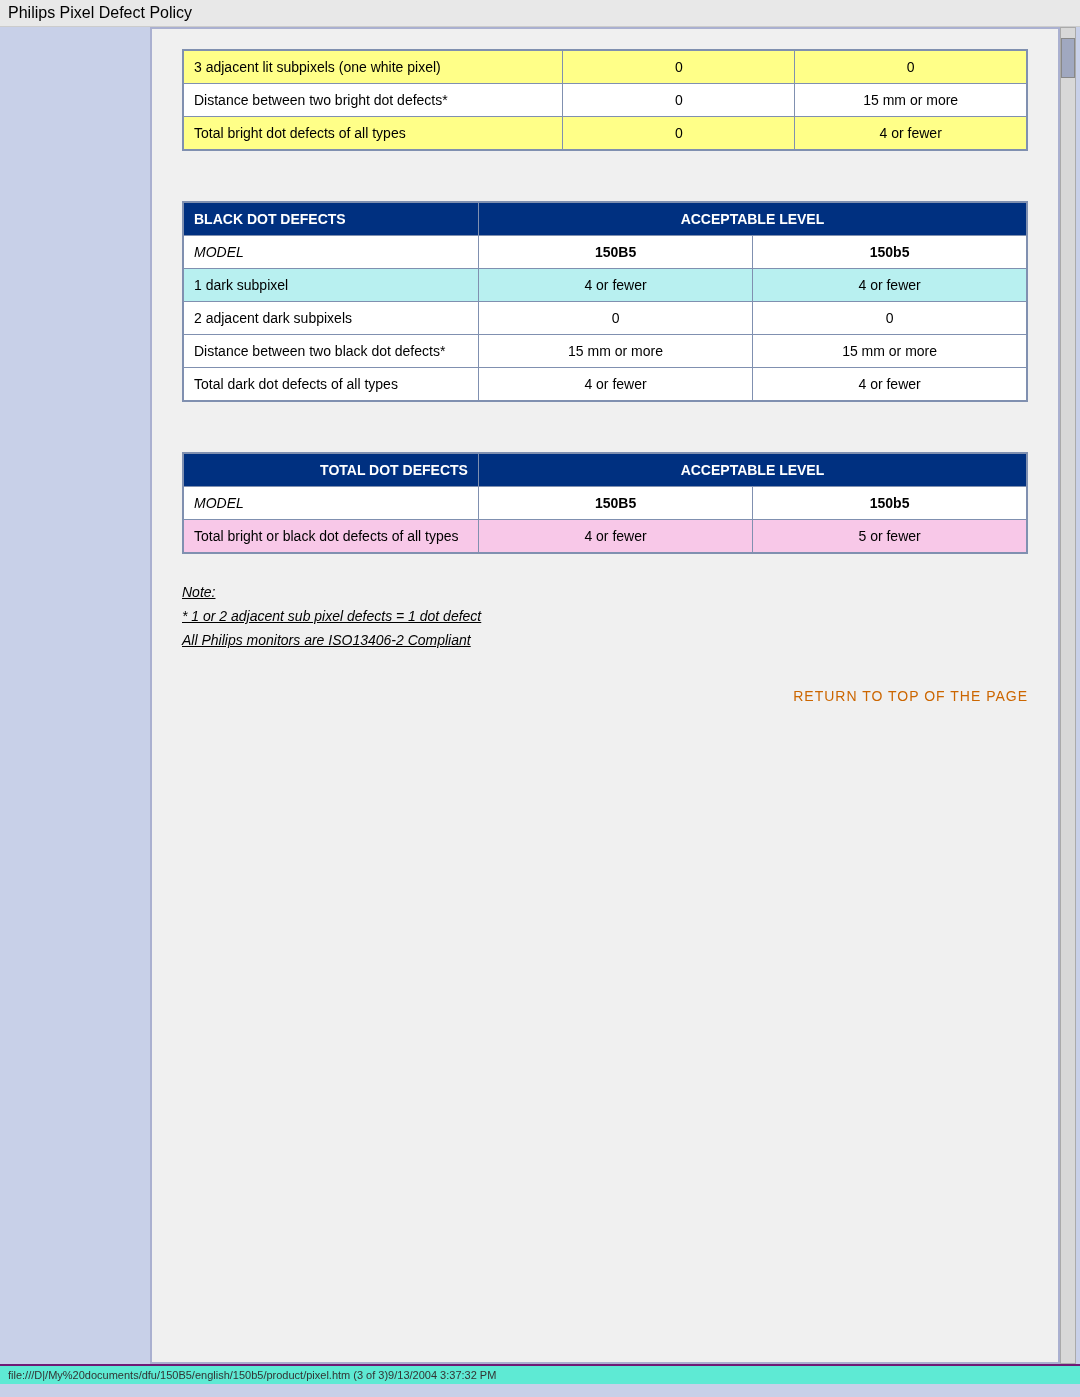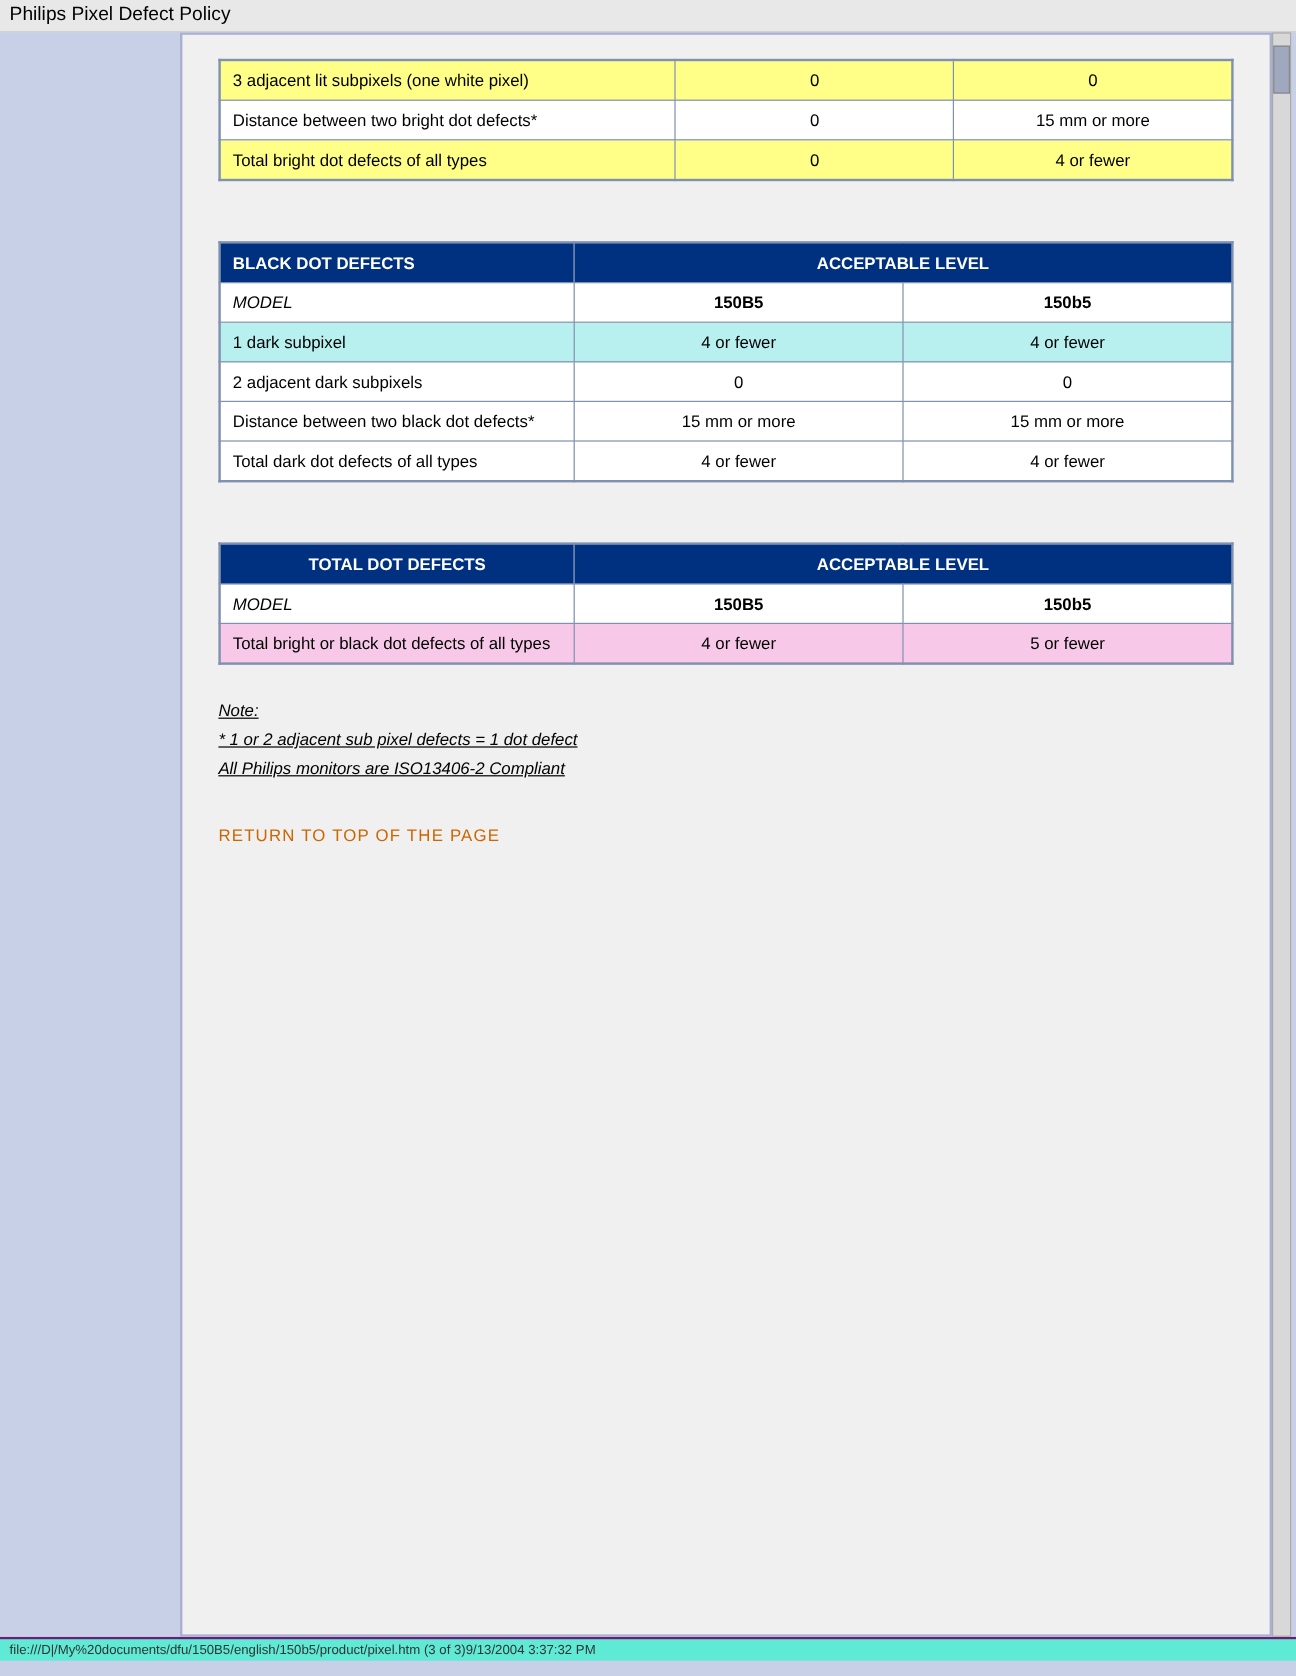--- a/index.html
+++ b/index.html
@@ -143,21 +143,21 @@
     }
 
     .total-dot-table .header-row th {
       background: #003080;
       color: white;
       font-weight: bold;
       text-align: center;
     }
 
     .total-dot-table .header-row th.left-header {
-      text-align: center;
+      text-align: right;
     }
 
     .total-dot-table .model-row td {
       background: #ffffff;
       font-style: italic;
     }
 
     .total-dot-table .model-row td.model-val {
       font-style: normal;
       font-weight: bold;
@@ -180,21 +180,21 @@
       margin-bottom: 20px;
       font-style: italic;
     }
 
     .notes-section p {
       margin-bottom: 8px;
       text-decoration: underline;
     }
 
     .return-link {
-      text-align: left;
+      text-align: right;
       margin-top: 40px;
       margin-bottom: 20px;
     }
 
     .return-link a {
       color: #cc6600;
       text-decoration: none;
       font-size: 14px;
       letter-spacing: 1px;
     }

